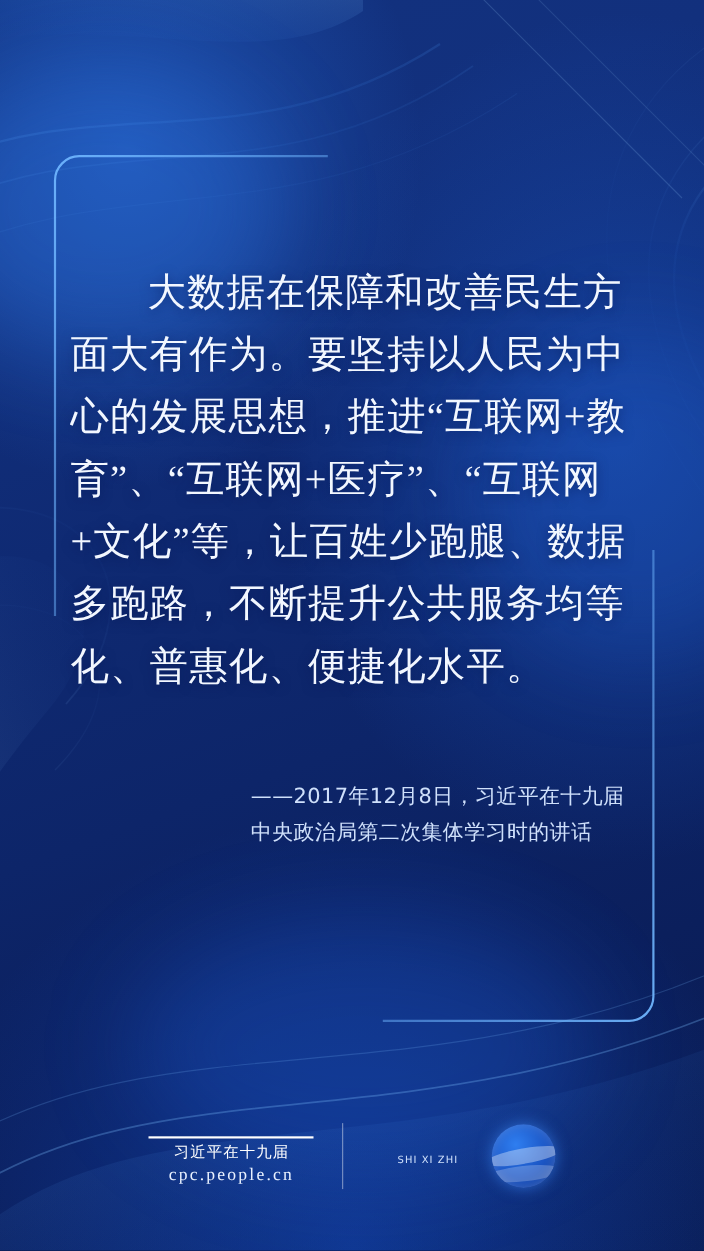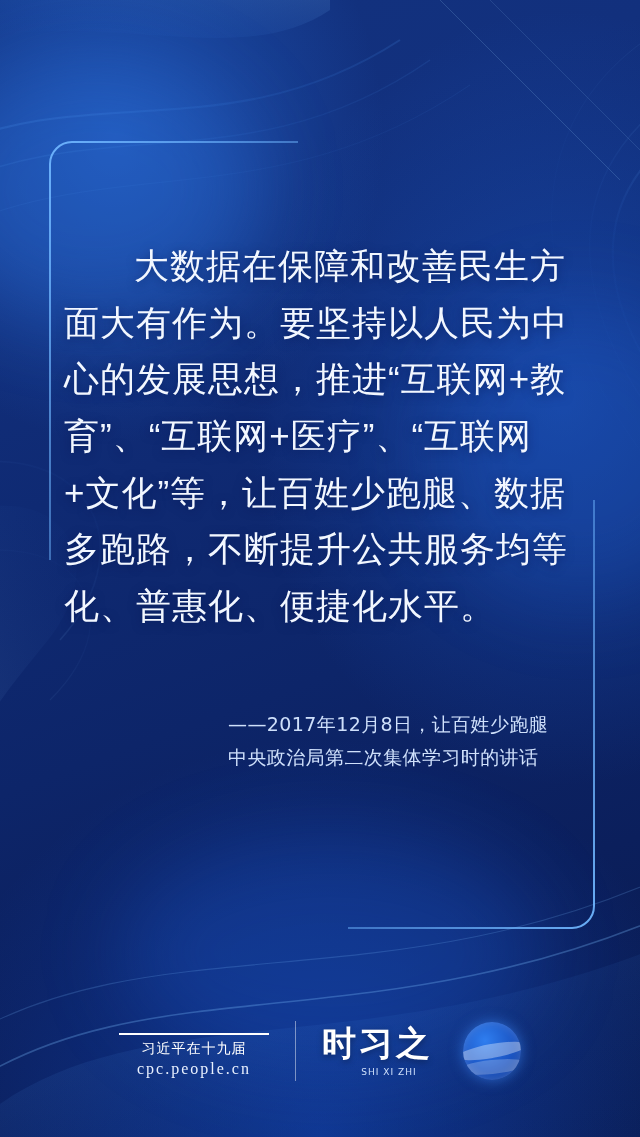--- a/index.html
+++ b/index.html
@@ -60,21 +60,21 @@
   .quote {
     position: absolute;
     left: 64px;
     top: 238px;
     width: 512px;
     color: #f2f7ff;
     font-size: 35px;
     line-height: 1.62;
     letter-spacing: 1px;
     text-indent: 2em;
-    font-family: Liberation Sans, sans-serif;
+    font-family: Liberation Serif, serif;
     text-shadow: 0 2px 10px rgba(0,20,80,0.55);
     font-weight: 500;
   }
 
   
   .attribution {
     position: absolute;
     left: 228px;
     top: 708px;
     width: 348px;
@@ -248,36 +248,35 @@
 
       <path d="M250,2 L24,2 C12,2 2,12 2,24 L2,420" stroke="url(#fg1)" stroke-width="2" fill="none"></path>
 
       <path d="M300,788 L524,788 C536,788 546,778 546,766 L546,360" stroke="url(#fg2)" stroke-width="2" fill="none"></path>
     </svg>
   </div>
 
   <div class="quote">大数据在保障和改善民生方面大有作为。要坚持以人民为中心的发展思想，推进“互联网+教育”、“互联网+医疗”、“互联网+文化”等，让百姓少跑腿、数据多跑路，不断提升公共服务均等化、普惠化、便捷化水平。</div>
 
   <div class="attribution">
-    <span class="line1">——2017年12月8日，让百姓少跑腿</span>
+    <span class="line1">——2017年12月8日，习近平在十九届</span>
     <span class="line2">中央政治局第二次集体学习时的讲话</span>
   </div>
 
   <div class="footer">
 
     <div class="logo-people">
       <div class="rule"></div>
       <div class="sub">习近平在十九届</div>
       <div class="url">cpc.people.cn</div>
     </div>
 
     <div class="divider-v"></div>
 
     <div class="logo-shixi">
-      <div class="mark">时习之</div>
       <div class="tag">SHI XI ZHI</div>
     </div>
 
     <div class="shixi-badge"></div>
 
   </div>
 
 </div>
 
 </body></html>

